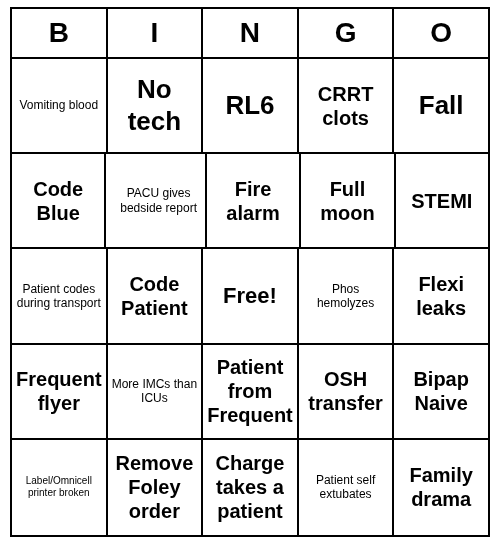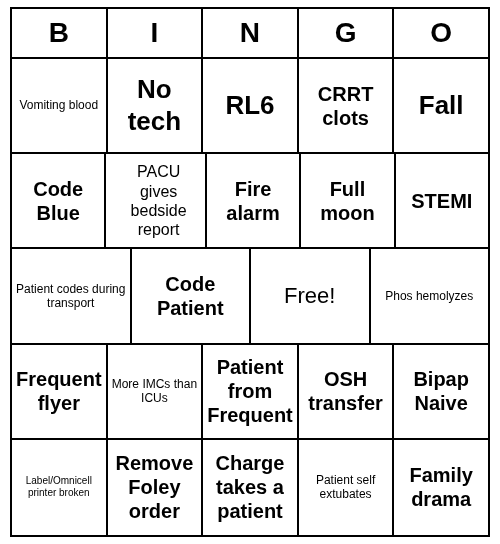--- a/index.html
+++ b/index.html
@@ -88,21 +88,21 @@
       font-weight: bold;
     }
 
     .bingo-cell.medium-text {
       font-size: 20px;
       font-weight: bold;
     }
 
     .bingo-cell.free-cell {
       font-size: 22px;
-      font-weight: normal;
+      font-weight: bold;
     }
   </style>
 </head>
 <body>
 
 <div class="bingo-card">
   <div class="bingo-header">
   <div class="bingo-header-cell">B</div>
       <div class="bingo-header-cell">I</div>
       <div class="bingo-header-cell">N</div>
@@ -112,30 +112,31 @@
   <div class="bingo-grid">
   <div class="bingo-row">
         <div class="bingo-cell" style="font-size: 12px;">Vomiting blood</div>
         <div class="bingo-cell xlarge-text">No tech</div>
         <div class="bingo-cell xlarge-text">RL6</div>
         <div class="bingo-cell medium-text">CRRT clots</div>
         <div class="bingo-cell xlarge-text">Fall</div>
       </div>
       <div class="bingo-row">
         <div class="bingo-cell large-text">Code Blue</div>
-        <div class="bingo-cell" style="font-size: 16px; padding-left: 10px;">PACU gives bedside report</div>
+        <div class="bingo-cell" style="font-size: 12px; padding-left: 10px;">PACU gives bedside report</div>
         <div class="bingo-cell large-text">Fire alarm</div>
         <div class="bingo-cell large-text">Full moon</div>
         <div class="bingo-cell medium-text">STEMI</div>
       </div>
       <div class="bingo-row">
         <div class="bingo-cell" style="font-size: 12px;">Patient codes during transport</div>
         <div class="bingo-cell large-text">Code Patient</div>
         <div class="bingo-cell free-cell">Free!</div>
         <div class="bingo-cell" style="font-size: 12px;">Phos hemolyzes</div>
+        <div class="bingo-cell large-text">Flexi leaks</div>
       </div>
       <div class="bingo-row">
         <div class="bingo-cell medium-text">Frequent flyer</div>
         <div class="bingo-cell" style="font-size: 12px;">More IMCs than ICUs</div>
         <div class="bingo-cell medium-text">Patient from Frequent</div>
         <div class="bingo-cell medium-text">OSH transfer</div>
         <div class="bingo-cell large-text">Bipap Naive</div>
       </div>
       <div class="bingo-row">
         <div class="bingo-cell" style="font-size: 10px;">Label/Omnicell printer broken</div>

